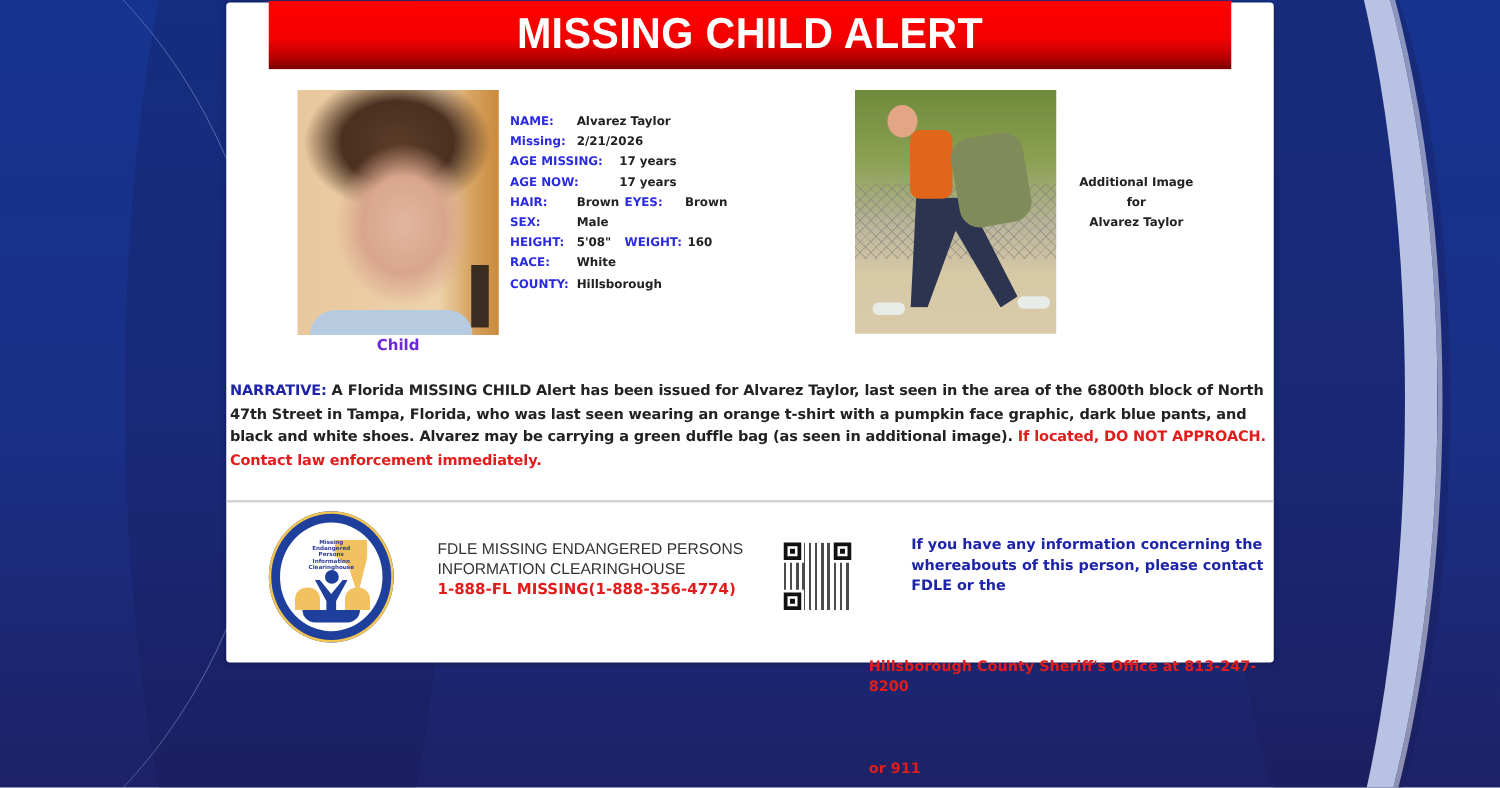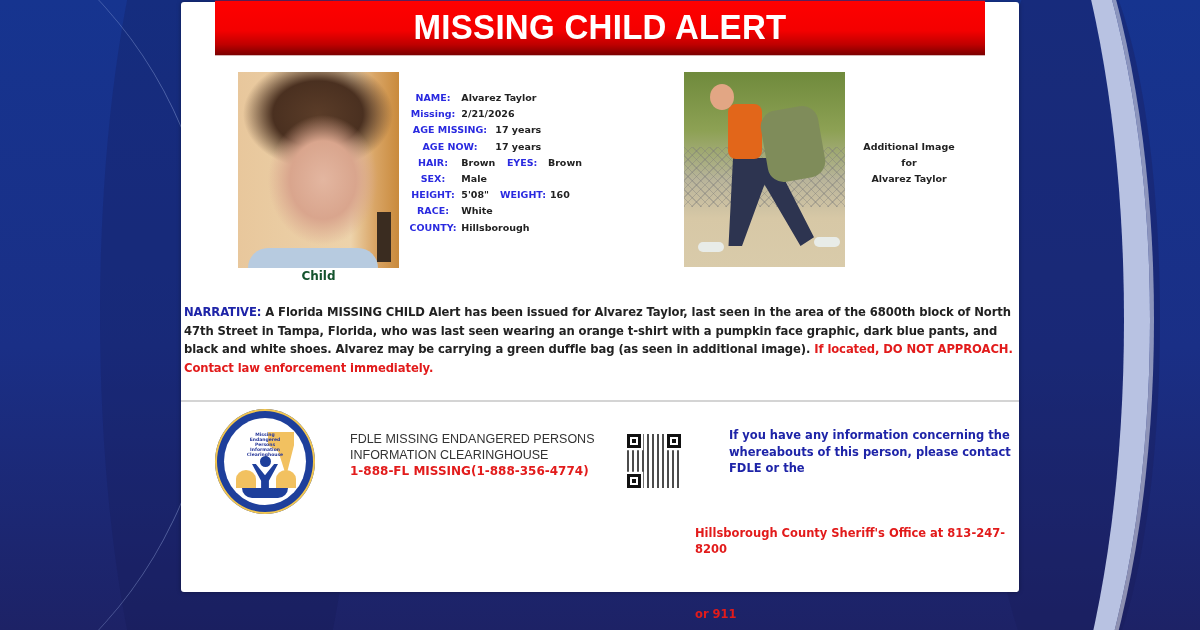--- a/index.html
+++ b/index.html
@@ -23,21 +23,21 @@
     border-radius: 50%;
     border-right: 26px solid #b8c2e2;
     box-shadow: 6px 0 0 -2px rgba(255,255,255,0.5);
   }
   .bg-dark-right {
     position: absolute; left: 980px; top: -60px; width: 180px; height: 760px;
     border-radius: 50%; background: rgba(25,30,90,0.35);
   }
 
   .flyer {
-    position: absolute; left: 181px; top: 2px; width: 838px; height: 590px;
+    position: absolute; left: 181px; top: 2px; width: 838px; height: 528px;
     background: #fff; border-radius: 3px;
     box-shadow: 0 0 4px rgba(0,0,0,0.35);
   }
   .banner {
     position: absolute; left: 34px; top: 0; width: 770px; height: 52px;
     background: linear-gradient(180deg, #ff0000 0%, #f40000 55%, #c00000 80%, #7a0000 100%);
     color: #fff; text-align: center;
     font-family: "Liberation Sans", sans-serif; font-weight: bold;
     font-size: 33px; line-height: 50px; letter-spacing: 0.3px;
     transform: scaleY(1.05);
@@ -52,28 +52,28 @@
   }
   .photo-main .shirt {
     position: absolute; left: 10px; bottom: 0; width: 130px; height: 20px;
     background: #b7cbe0; border-radius: 40px 40px 0 0;
   }
   .photo-main .door {
     position: absolute; right: 8px; top: 140px; width: 14px; height: 50px; background: #3a2c20;
   }
   .photo-caption {
     position: absolute; left: 57px; top: 267px; width: 161px; text-align: center;
-    font-size: 12px; font-weight: bold; color: #14532d;
+    font-size: 12px; font-weight: bold; color: #6d28d9;
   }
   .info {
     position: absolute; left: 227px; top: 88px; width: 200px;
     font-size: 9.5px; font-weight: bold; line-height: 16.2px;
   }
   .info .row { white-space: nowrap; }
-  .info .lbl { color: #2a2ae0; display: inline-block; text-align: center; }
+  .info .lbl { color: #2a2ae0; display: inline-block; }
   .info .val { color: #222; display: inline-block; }
 
   .photo-add {
     position: absolute; left: 503px; top: 70px; width: 161px; height: 195px;
     background: linear-gradient(180deg, #6f8a3c 0%, #8da154 30%, #b8b49a 55%, #d7c8a6 75%, #d9cbaa 100%);
     overflow: hidden;
   }
   .photo-add .fence {
     position: absolute; left: 0; top: 75px; width: 161px; height: 60px;
     background: repeating-linear-gradient(45deg, rgba(120,120,120,0.35) 0 1px, transparent 1px 6px),

